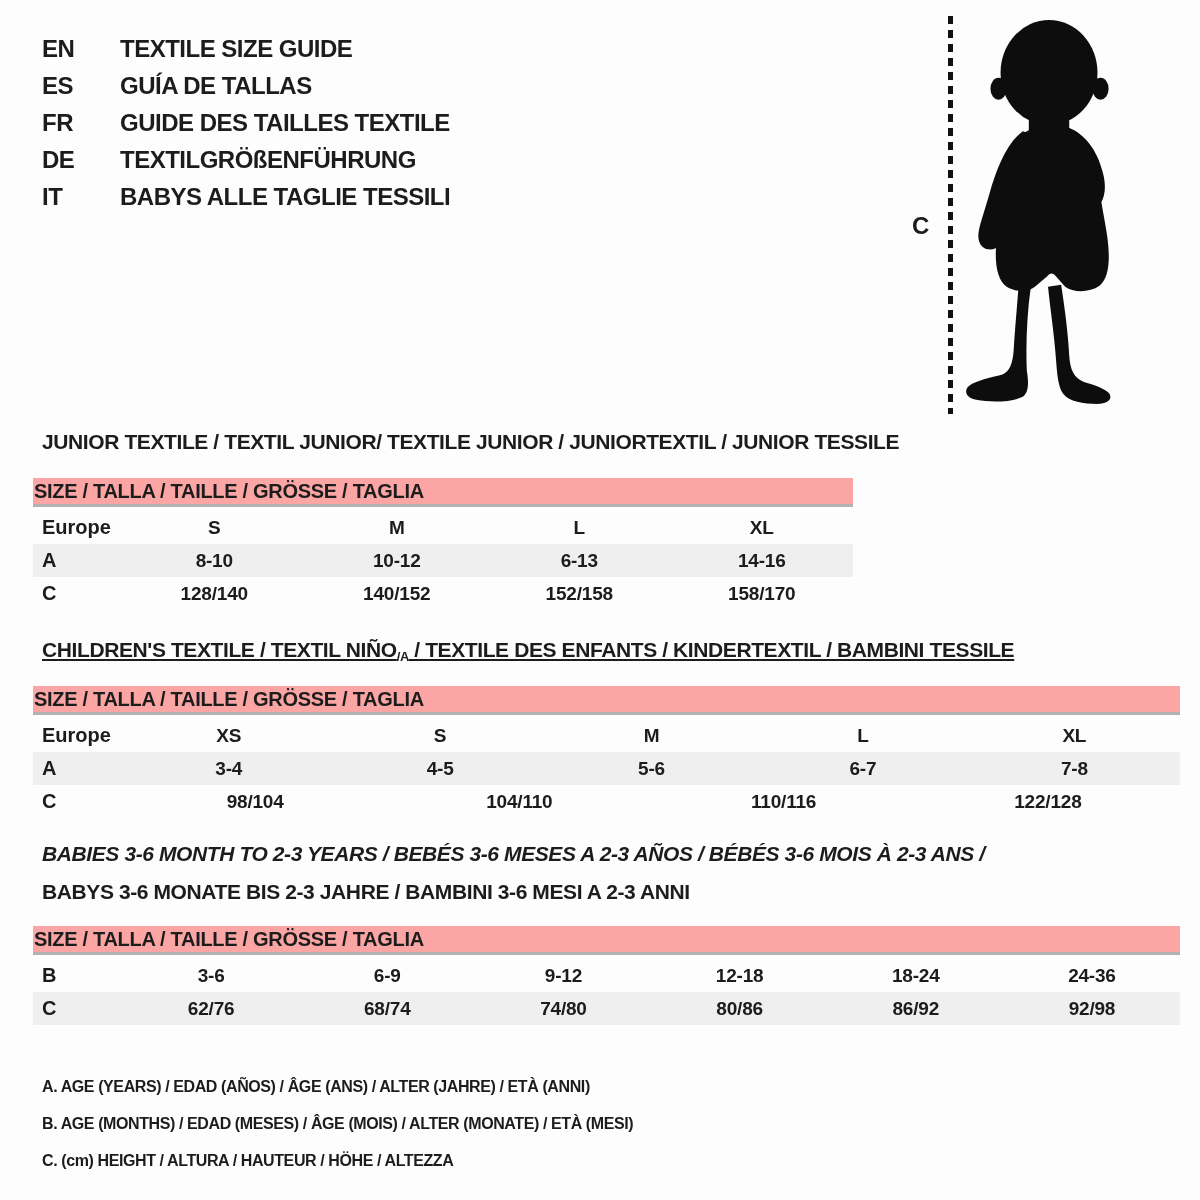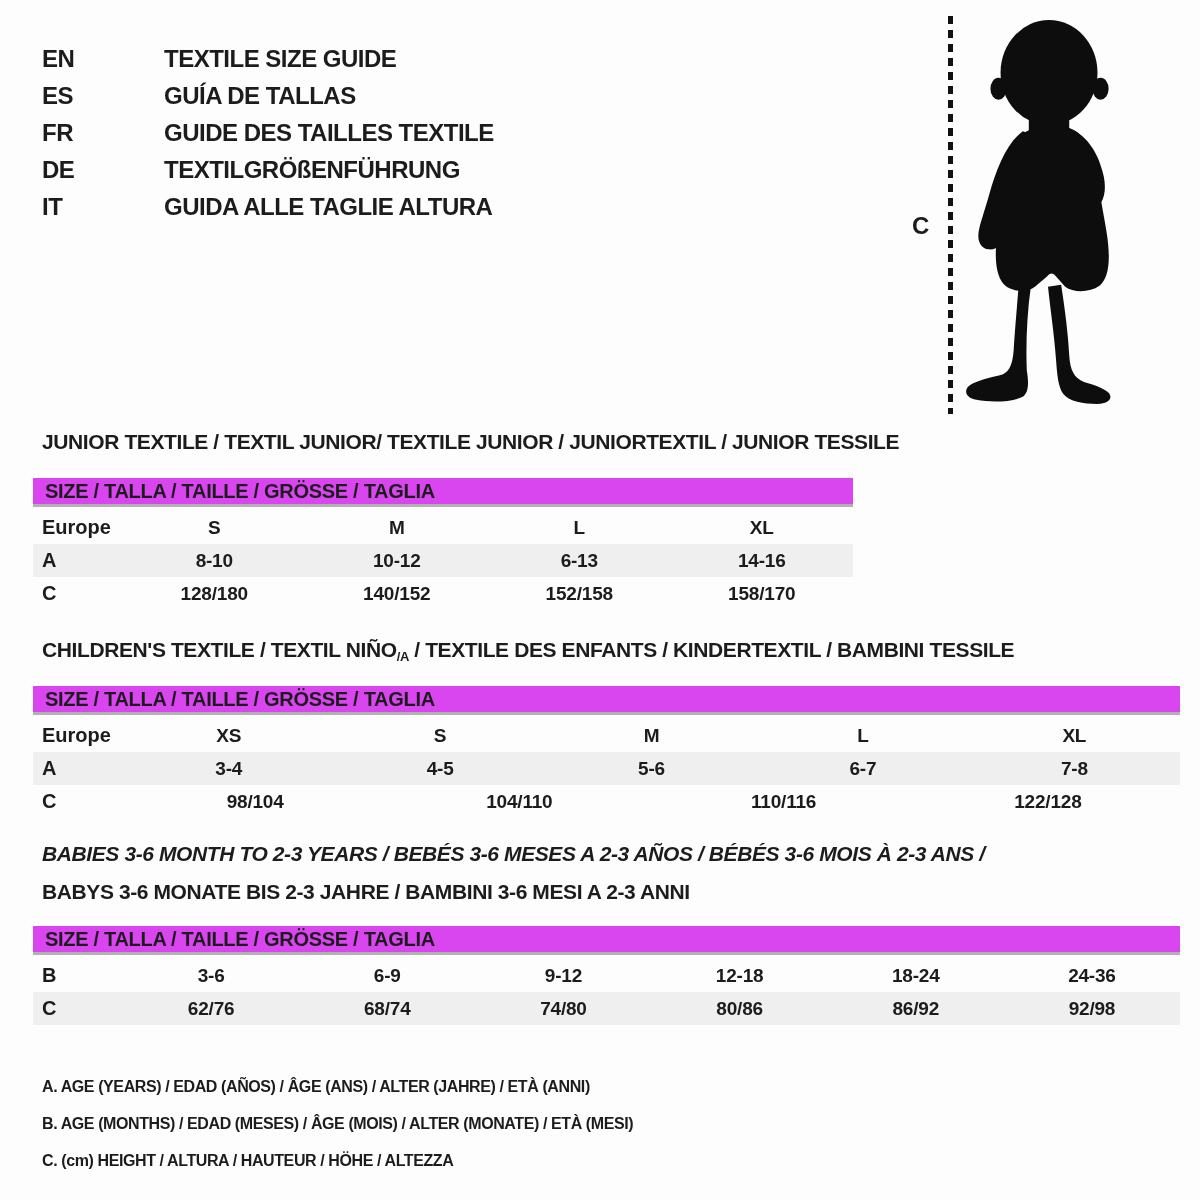--- a/index.html
+++ b/index.html
@@ -5,41 +5,41 @@
   html,body{margin:0;padding:0;}
   body{
     width:1200px;height:1200px;position:relative;overflow:hidden;
     background:#fdfdfd;color:#1c1c1c;
     font-family:"Liberation Sans","DejaVu Sans",sans-serif;
     font-weight:700;
   }
   .abs{position:absolute;}
 
   
-  .lang-header{top:40px;left:42px;}
+  .lang-header{top:30px;left:42px;}
   .lang-row{display:flex;height:37px;line-height:37px;font-size:24px;letter-spacing:-0.5px;}
   .lang-code{width:78px;}
-  .lang-title{white-space:nowrap;margin-left:44px;}
+  .lang-title{white-space:nowrap;}
 
   
   .measure-line{
     left:948px;top:16px;width:5px;height:398px;
     background:repeating-linear-gradient(to bottom,#111 0 8px,transparent 8px 14px);
   }
   .c-label{left:912px;top:212px;font-size:24px;}
   .figure-svg{left:956px;top:12px;}
 
   
   .section-title{font-size:21px;letter-spacing:-0.4px;white-space:nowrap;}
   .sub-script{font-size:13px;vertical-align:-4px;}
 
   .size-table{left:33px;}
   .thead{
-    height:26px;line-height:26px;padding-left:12px;
-    background:#d946ef;border-bottom:3px solid #b2b2b2;
+    height:26px;line-height:26px;padding-left:1px;
+    background:#fca5a5;border-bottom:3px solid #b2b2b2;
     font-size:20px;letter-spacing:-0.3px;margin-bottom:4px;
   }
   .trow{display:flex;height:33px;line-height:33px;font-size:19px;align-items:center;}
   .trow.shaded{background:#efefef;}
   .tlabel{width:90px;padding-left:9px;box-sizing:border-box;font-size:20px;}
   .tcell{flex:1;text-align:center;letter-spacing:-0.2px;}
 
   
   .legend{top:1068px;left:42px;}
   .legend-line{height:37px;line-height:37px;font-size:16px;letter-spacing:-0.4px;white-space:nowrap;}
@@ -59,21 +59,21 @@
     <div class="lang-row">
       <div class="lang-code">FR</div>
       <div class="lang-title">GUIDE DES TAILLES TEXTILE</div>
     </div>
     <div class="lang-row">
       <div class="lang-code">DE</div>
       <div class="lang-title">TEXTILGRÖßENFÜHRUNG</div>
     </div>
     <div class="lang-row">
       <div class="lang-code">IT</div>
-      <div class="lang-title">GUIDA ALLE TAGLIE ALTURA</div>
+      <div class="lang-title">BABYS ALLE TAGLIE TESSILI</div>
     </div>
   </div>
 
 <div class="abs measure-line"></div>
 <div class="abs c-label">C</div>
 <svg class="abs figure-svg" width="182" height="404" viewBox="0 0 180 400" fill="#0d0d0d" xmlns="http://www.w3.org/2000/svg">
   <ellipse cx="92" cy="60" rx="48" ry="52"></ellipse>
   <ellipse cx="42" cy="76" rx="8" ry="11"></ellipse>
   <ellipse cx="143" cy="76" rx="8" ry="11"></ellipse>
   <rect x="72" y="92" width="40" height="36"></rect>
@@ -106,29 +106,29 @@
       </div>
       <div class="trow shaded">
         <div class="tlabel">A</div>
         <div class="tcell">8-10</div>
         <div class="tcell">10-12</div>
         <div class="tcell">6-13</div>
         <div class="tcell">14-16</div>
       </div>
       <div class="trow">
         <div class="tlabel">C</div>
-        <div class="tcell">128/180</div>
+        <div class="tcell">128/140</div>
         <div class="tcell">140/152</div>
         <div class="tcell">152/158</div>
         <div class="tcell">158/170</div>
       </div>
     </div>
 </div>
 
-<div class="abs section-title" style="top:638px;left:42px;"><span>CHILDREN'S TEXTILE / TEXTIL NIÑO</span><span class="sub-script">/A</span><span> / TEXTILE DES ENFANTS / KINDERTEXTIL / BAMBINI TESSILE</span></div>
+<div class="abs section-title" style="top:638px;left:42px;text-decoration:underline;"><span>CHILDREN'S TEXTILE / TEXTIL NIÑO</span><span class="sub-script">/A</span><span> / TEXTILE DES ENFANTS / KINDERTEXTIL / BAMBINI TESSILE</span></div>
 <div class="abs size-table" style="top:686px;width:1147px;">
   <div class="thead">SIZE / TALLA / TAILLE / GRÖSSE / TAGLIA</div>
   <div>
       <div class="trow">
         <div class="tlabel">Europe</div>
         <div class="tcell">XS</div>
         <div class="tcell">S</div>
         <div class="tcell">M</div>
         <div class="tcell">L</div>
         <div class="tcell">XL</div>

